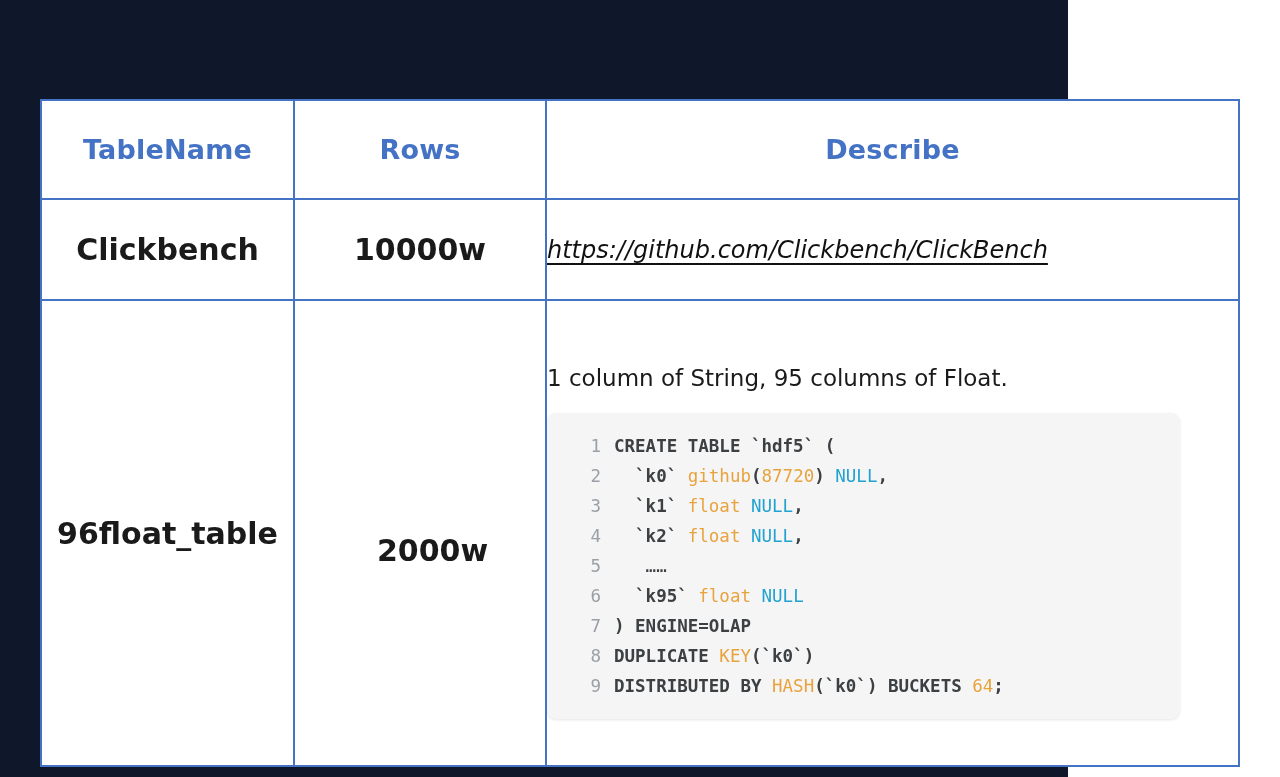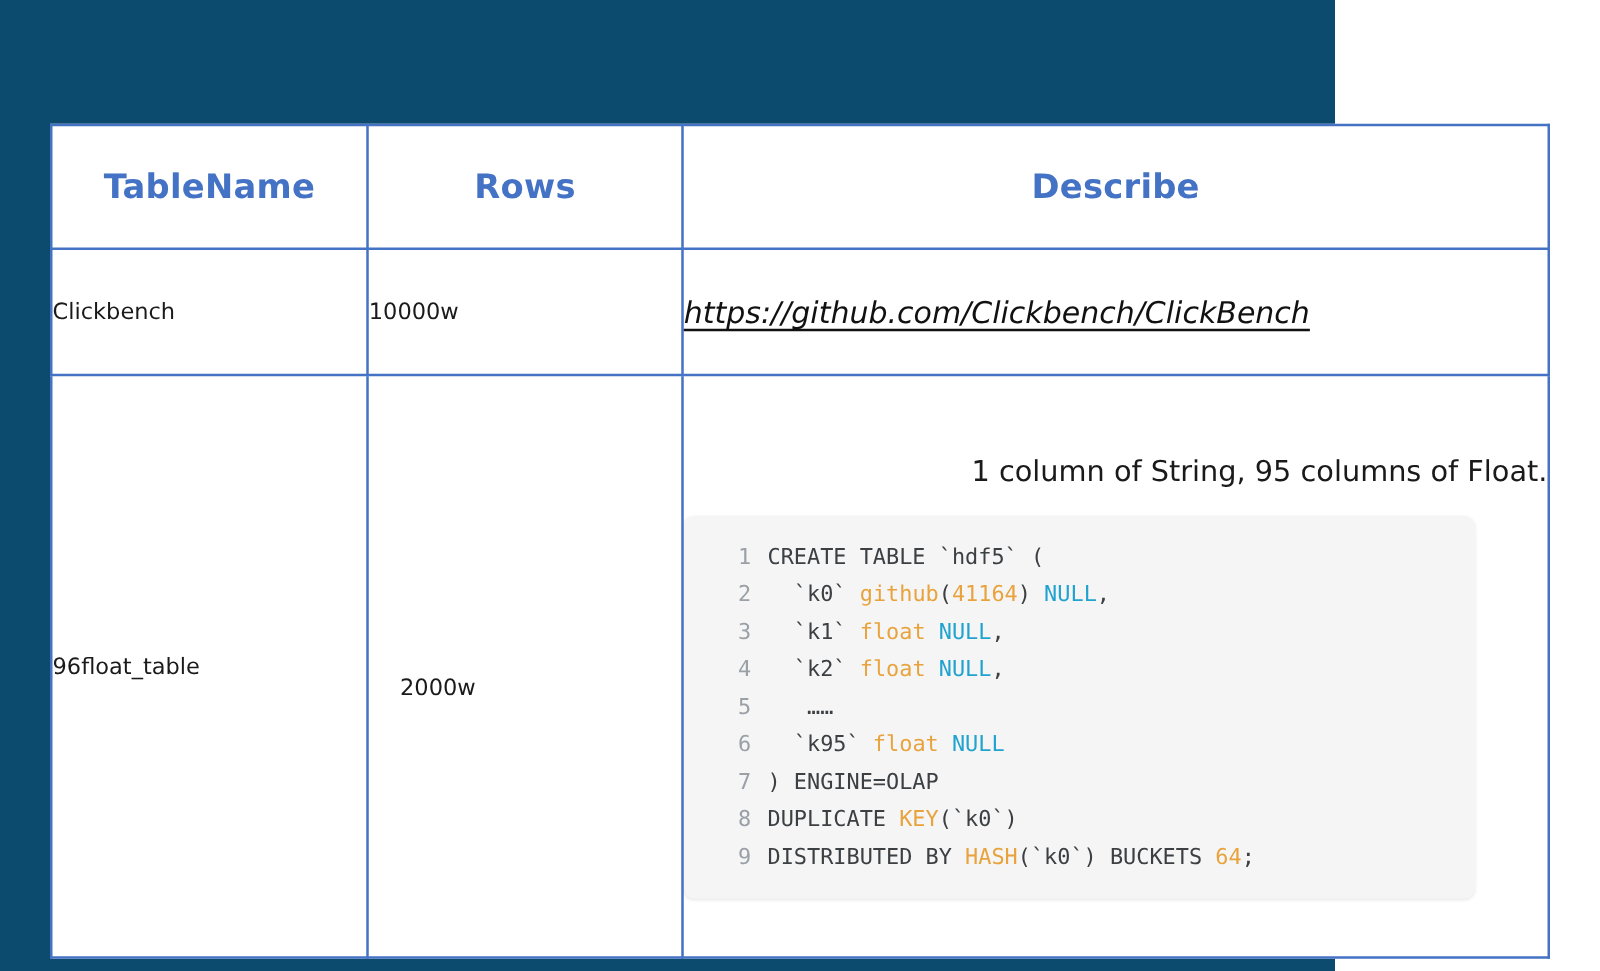--- a/index.html
+++ b/index.html
@@ -13,21 +13,21 @@
     height: 777px;
     overflow: hidden;
     font-family: "DejaVu Sans", "Liberation Sans", sans-serif;
     -webkit-font-smoothing: antialiased;
   }
 
   .page {
     position: relative;
     width: 1068px;
     height: 777px;
-    background: #0c4a6e;
+    background: #0f172a;
   }
 
   
   .spec-table {
     position: absolute;
     left: 40px;
     top: 99px;
     width: 1198px;
     border-collapse: collapse;
     table-layout: fixed;
@@ -55,24 +55,24 @@
     letter-spacing: 0.2px;
     line-height: 97px;
     white-space: nowrap;
   }
 
   
   .row-clickbench td { height: 99px; }
   .row-float      td { height: 430px; }
 
   .cell-center {
-    text-align: left;
+    text-align: center;
     color: #1a1a1a;
-    font-size: 18px;
-    font-weight: normal;
+    font-size: 30px;
+    font-weight: bold;
     white-space: nowrap;
   }
   .cell-center.rows-lower {
     vertical-align: middle;
     padding-top: 34px;
     padding-left: 25px;
   }
 
   .cell-describe {
     text-align: left;
@@ -93,21 +93,20 @@
   
   .describe-wrap {
     padding: 18px 0 0 0;
   }
   .describe-note {
     font-size: 23px;
     color: #1a1a1a;
     line-height: 1.2;
     margin: 0 0 20px 0;
     white-space: nowrap;
-    text-align: right;
   }
 
   
   .code-block {
     width: 633px;
     box-sizing: border-box;
     background: #f5f5f6;
     border-radius: 9px;
     box-shadow: 0 1px 3px rgba(0,0,0,0.10);
     padding: 18px 14px 18px 0;
@@ -127,21 +126,21 @@
     text-align: right;
     padding-right: 13px;
     color: #9aa0a6;
     user-select: none;
   }
   .code-text { white-space: pre; }
 
   .tok-kw   { color: #e8a33d; }   
   .tok-null { color: #22a3cf; }   
   .tok-num  { color: #e8a33d; }   
-  .tok-plain{ color: #3c4043; }
+  .tok-plain{ color: #3c4043; font-weight: bold; }
   .tok-dots { color: #3c4043; letter-spacing: 0px; }
 </style>
 </head>
 <body>
 
 <div class="page">
 
   <table class="spec-table">
     <colgroup>
       <col class="c-name">
@@ -166,21 +165,21 @@
       </tr>
 
       <tr class="row-float">
         <td class="cell-center">96float_table</td>
         <td class="cell-center rows-lower">2000w</td>
         <td class="cell-describe">
           <div class="describe-wrap">
             <p class="describe-note">1 column of String, 95 columns of Float.</p>
             <div class="code-block" id="code-block">
                 <div class="code-line"><span class="ln">1</span><span class="code-text"><span class="tok-plain">CREATE TABLE `hdf5` (</span></span></div>
-                <div class="code-line"><span class="ln">2</span><span class="code-text"><span class="tok-plain">  `k0` </span><span class="tok-kw">github</span><span class="tok-plain">(</span><span class="tok-num">41164</span><span class="tok-plain">) </span><span class="tok-null">NULL</span><span class="tok-plain">,</span></span></div>
+                <div class="code-line"><span class="ln">2</span><span class="code-text"><span class="tok-plain">  `k0` </span><span class="tok-kw">github</span><span class="tok-plain">(</span><span class="tok-num">87720</span><span class="tok-plain">) </span><span class="tok-null">NULL</span><span class="tok-plain">,</span></span></div>
                 <div class="code-line"><span class="ln">3</span><span class="code-text"><span class="tok-plain">  `k1` </span><span class="tok-kw">float</span><span class="tok-plain"> </span><span class="tok-null">NULL</span><span class="tok-plain">,</span></span></div>
                 <div class="code-line"><span class="ln">4</span><span class="code-text"><span class="tok-plain">  `k2` </span><span class="tok-kw">float</span><span class="tok-plain"> </span><span class="tok-null">NULL</span><span class="tok-plain">,</span></span></div>
                 <div class="code-line"><span class="ln">5</span><span class="code-text"><span class="tok-dots">   ……</span></span></div>
                 <div class="code-line"><span class="ln">6</span><span class="code-text"><span class="tok-plain">  `k95` </span><span class="tok-kw">float</span><span class="tok-plain"> </span><span class="tok-null">NULL</span></span></div>
                 <div class="code-line"><span class="ln">7</span><span class="code-text"><span class="tok-plain">) ENGINE=OLAP</span></span></div>
                 <div class="code-line"><span class="ln">8</span><span class="code-text"><span class="tok-plain">DUPLICATE </span><span class="tok-kw">KEY</span><span class="tok-plain">(`k0`)</span></span></div>
                 <div class="code-line"><span class="ln">9</span><span class="code-text"><span class="tok-plain">DISTRIBUTED BY </span><span class="tok-kw">HASH</span><span class="tok-plain">(`k0`) BUCKETS </span><span class="tok-num">64</span><span class="tok-plain">;</span></span></div>
               </div>
           </div>
         </td>

